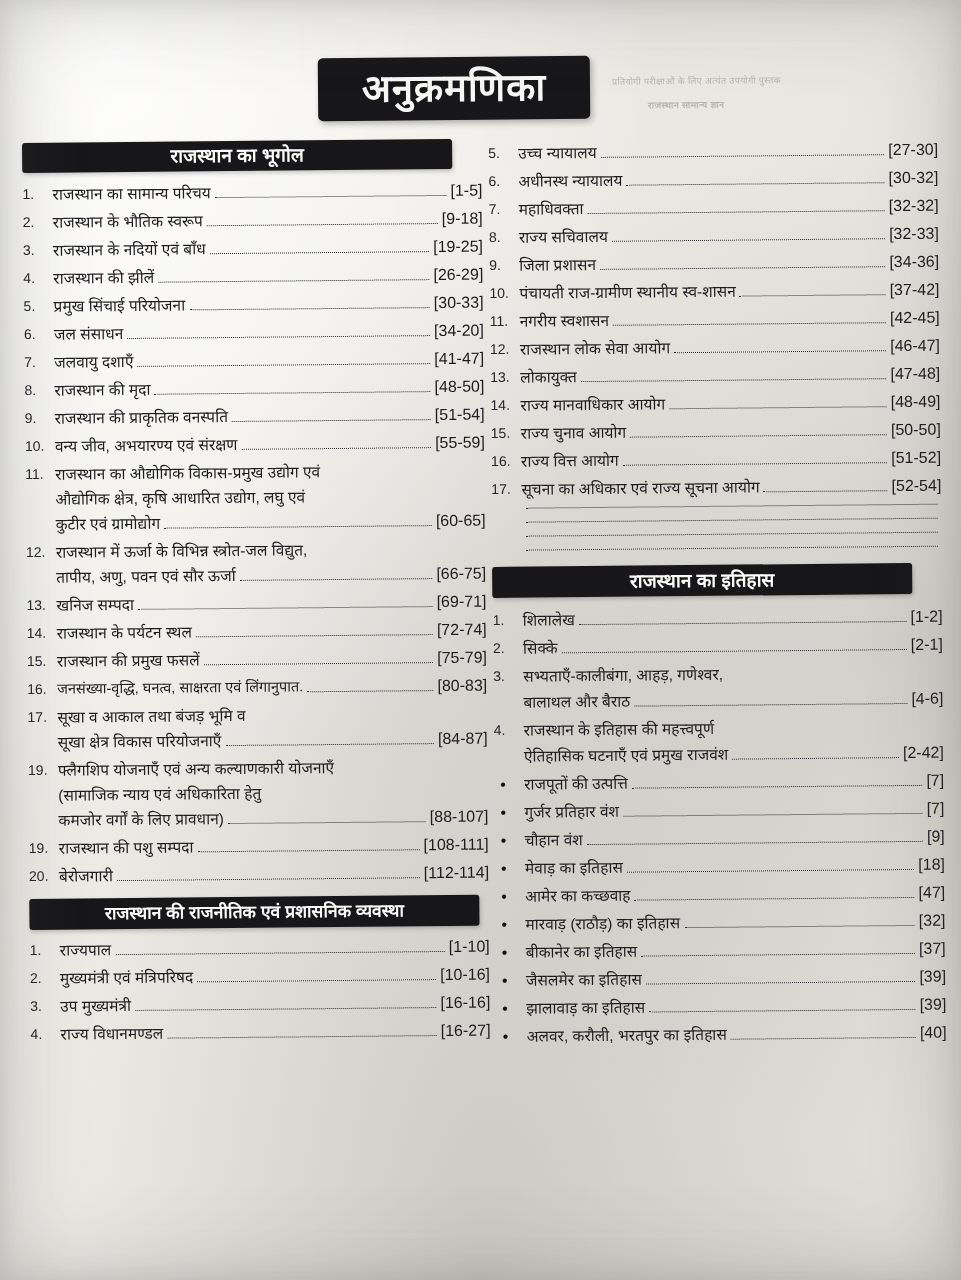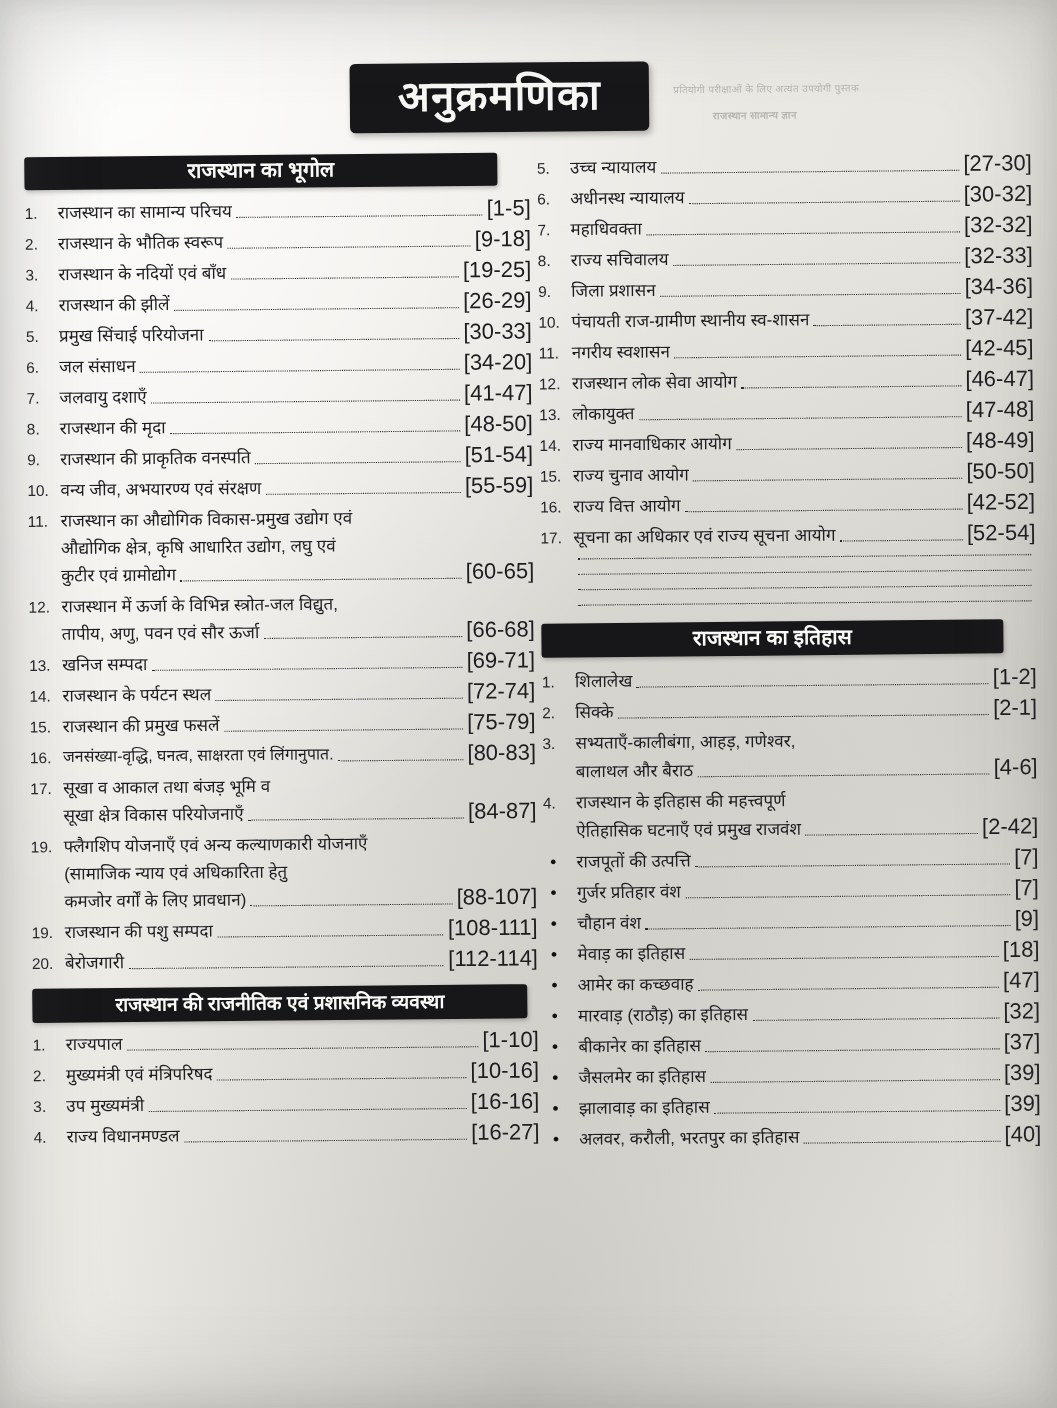--- a/index.html
+++ b/index.html
@@ -115,21 +115,21 @@
   }
   .dots {
     flex: 1 1 auto;
     border-bottom: 1.6px dotted #2b2b2e;
     margin: 0 4px 5px 4px;
     min-width: 8px;
     height: 1px;
   }
   .pg {
     flex: 0 0 auto;
-    font-size: 20px;
+    font-size: 16px;
     white-space: nowrap;
   }
   .cont {
     
     display: flex;
     align-items: flex-end;
     font-size: 15.5px;
     color: #1d1d20;
     margin-bottom: 7px;
     line-height: 21px;
@@ -242,21 +242,21 @@
       <span class="pg">[60-65]</span>
     </div>
 
     <div class="entry" style="margin-bottom:4px;">
       <span class="num">12.</span>
       <span class="txt">राजस्थान में ऊर्जा के विभिन्न स्त्रोत-जल विद्युत,</span>
     </div>
     <div class="cont">
       <span class="txt">तापीय, अणु, पवन एवं सौर ऊर्जा</span>
       <span class="dots"></span>
-      <span class="pg">[66-68]</span>
+      <span class="pg">[66-75]</span>
     </div>
 
     <div class="entry">
       <span class="num">13.</span>
       <span class="txt">खनिज सम्पदा</span>
       <span class="dots"></span>
       <span class="pg">[69-71]</span>
     </div>
 
     <div class="entry">
@@ -413,21 +413,21 @@
     <div class="entry">
       <span class="num">15.</span>
       <span class="txt">राज्य चुनाव आयोग</span>
       <span class="dots"></span>
       <span class="pg">[50-50]</span>
     </div>
     <div class="entry">
       <span class="num">16.</span>
       <span class="txt">राज्य वित्त आयोग</span>
       <span class="dots"></span>
-      <span class="pg">[42-52]</span>
+      <span class="pg">[51-52]</span>
     </div>
     <div class="entry">
       <span class="num">17.</span>
       <span class="txt">सूचना का अधिकार एवं राज्य सूचना आयोग</span>
       <span class="dots"></span>
       <span class="pg">[52-54]</span>
     </div>
     <div class="entry">
       <span class="num"></span>
       <span class="txt"></span>

